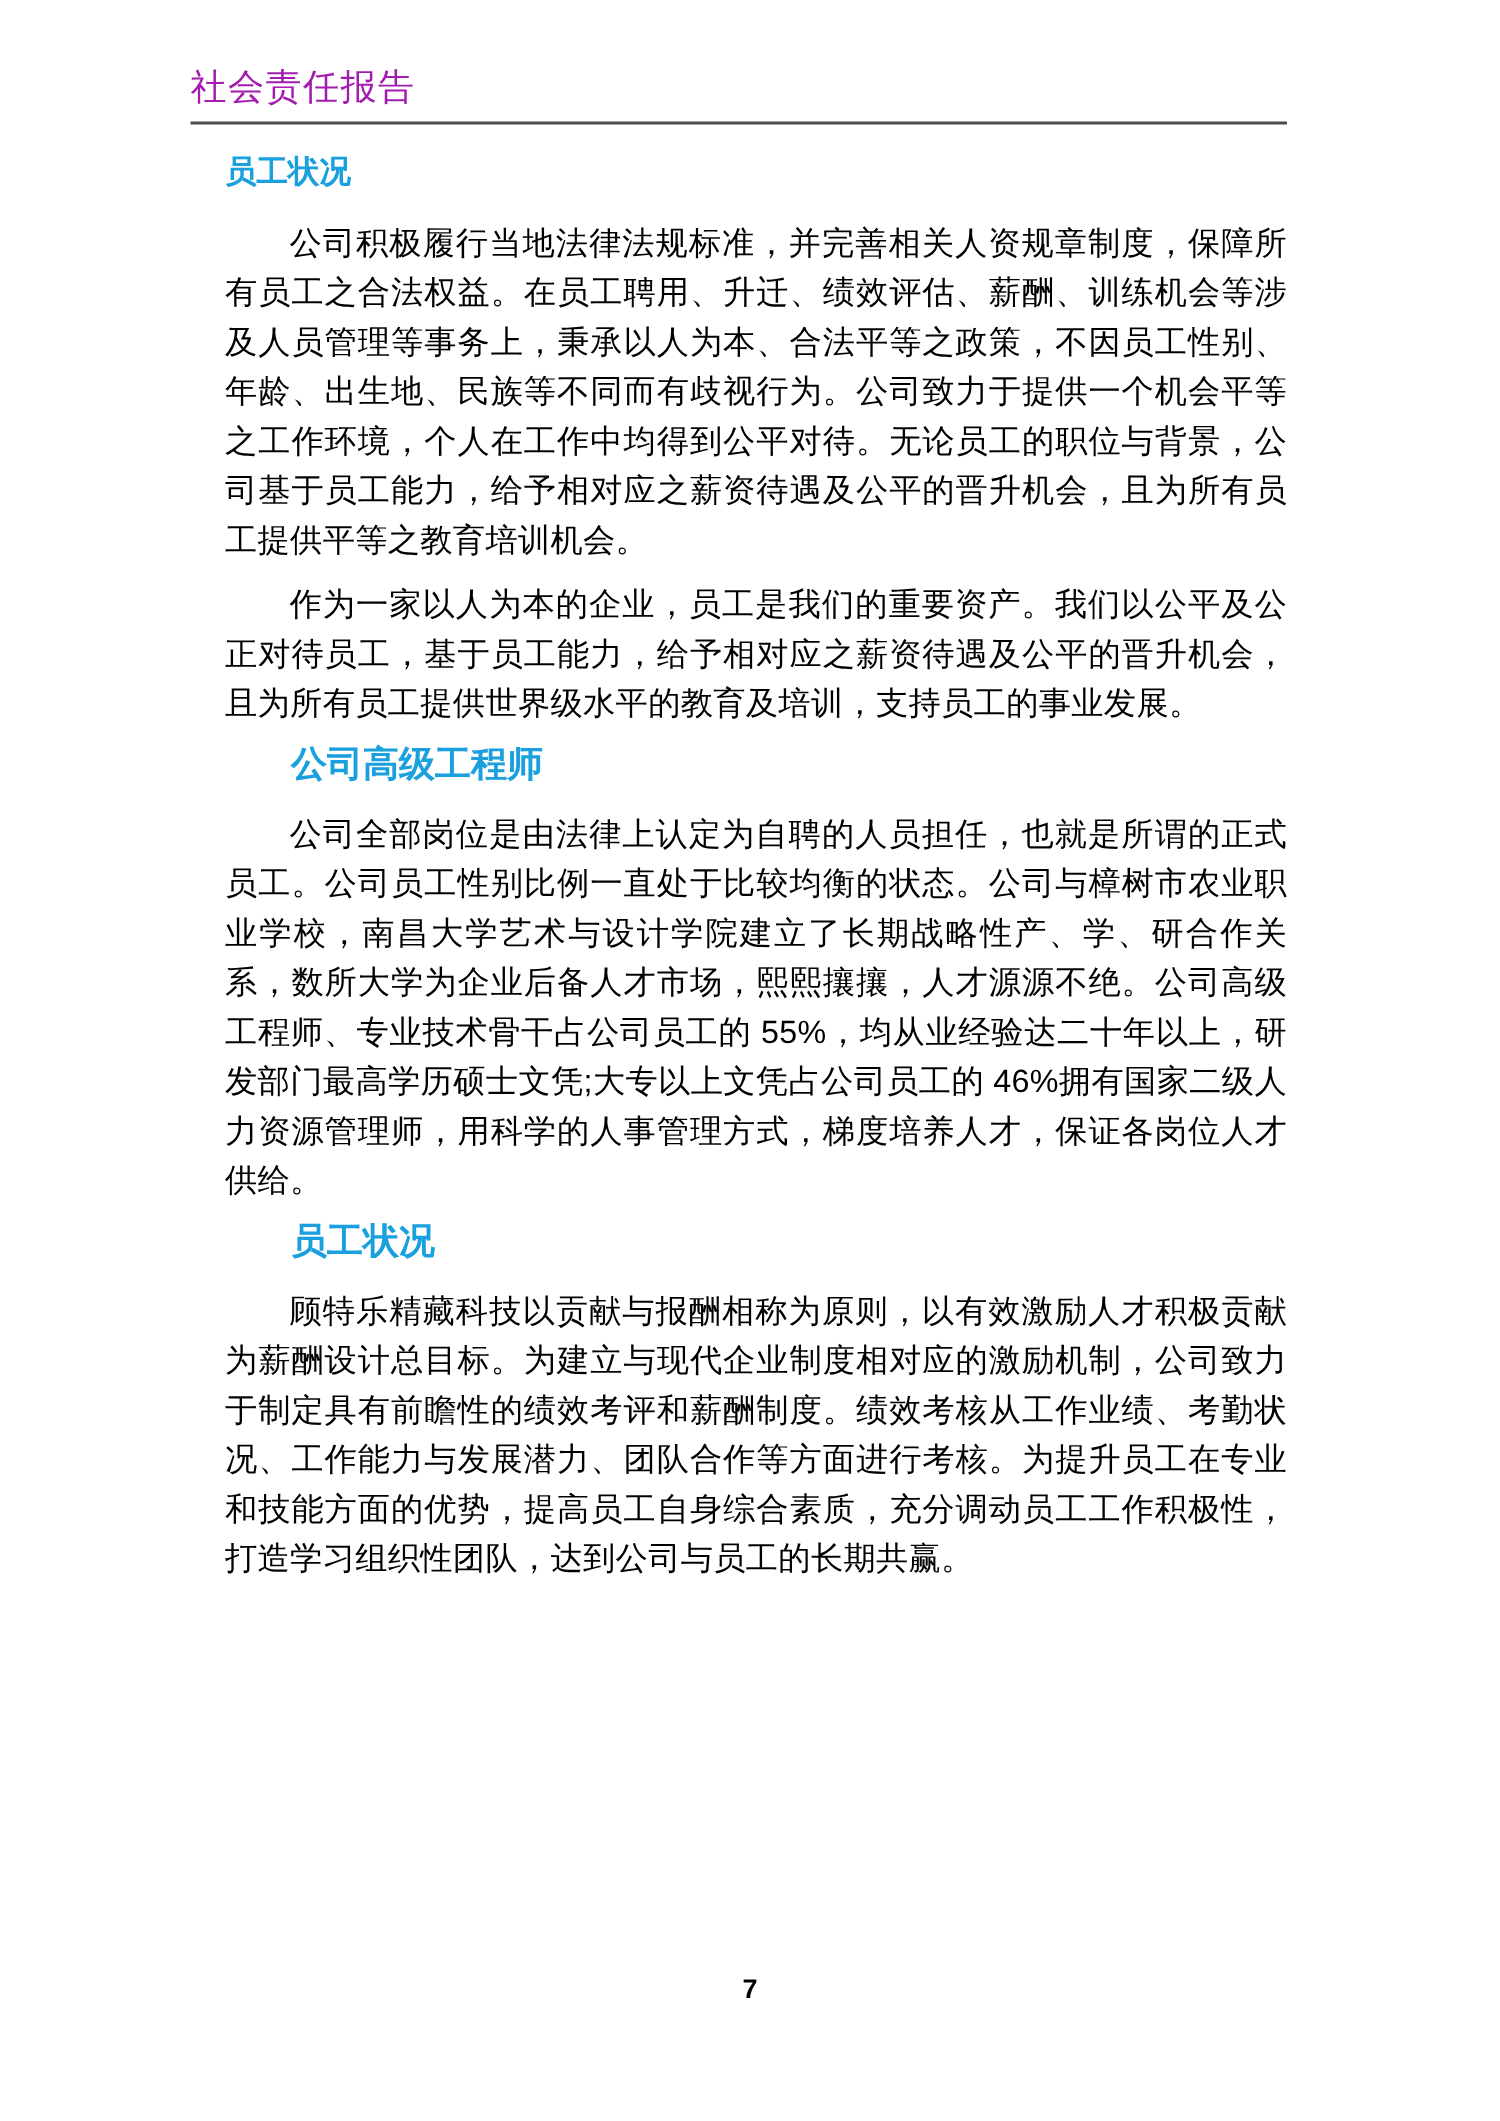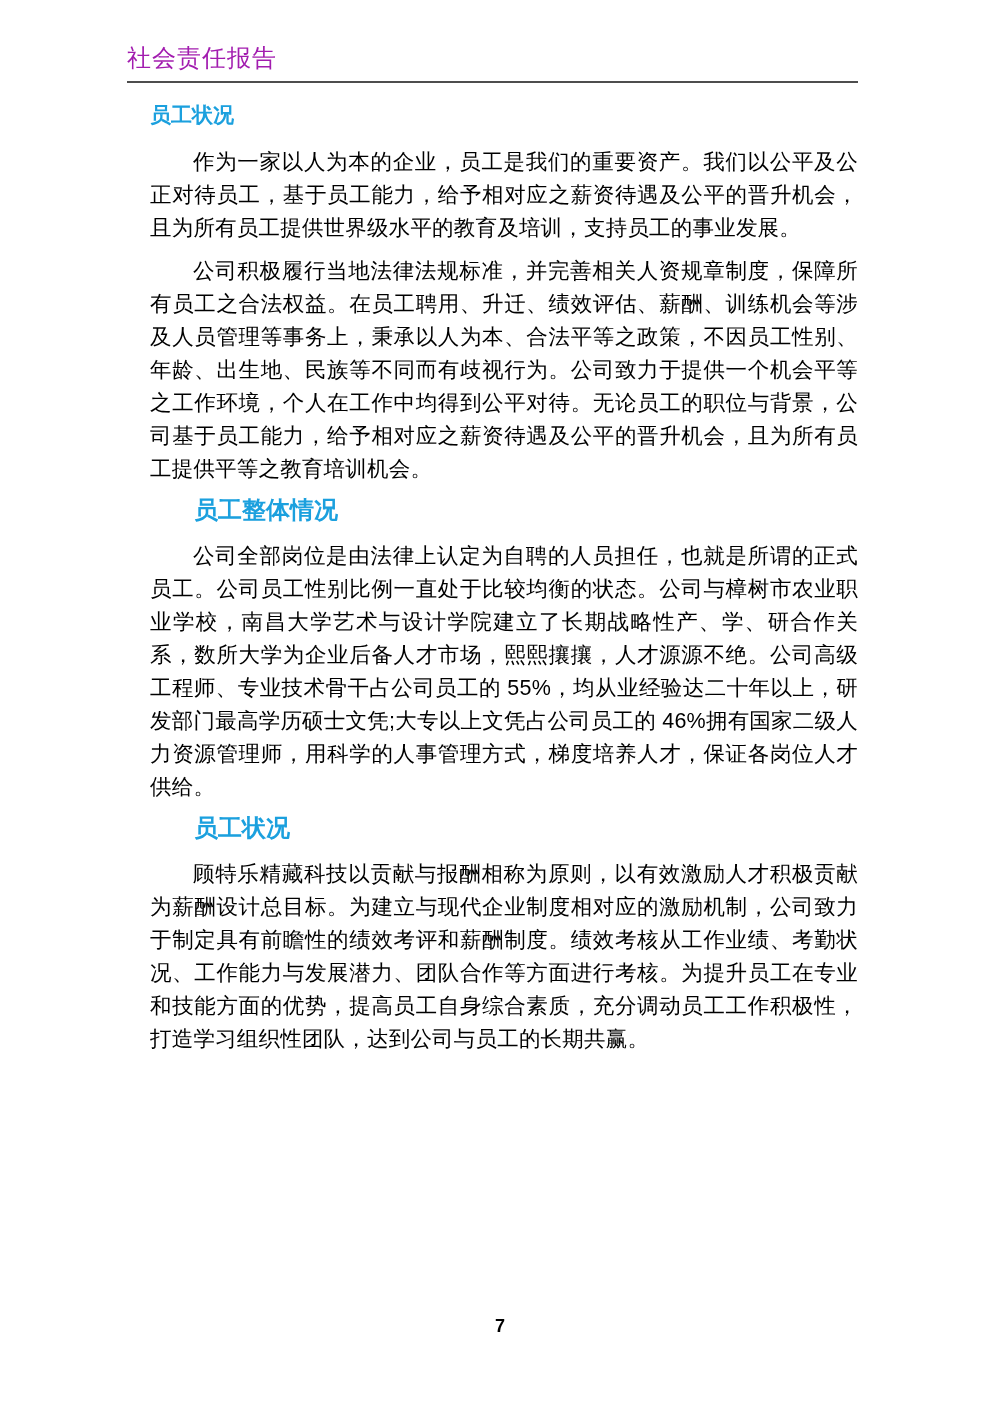--- a/index.html
+++ b/index.html
@@ -95,25 +95,25 @@
 <div class="page">
 
   <div class="header">
     <div class="doc-title">社会责任报告</div>
   </div>
 
   <div class="content">
 
     <h1 class="h1-title">员工状况</h1>
 
+    <p>公司积极履行当地法律法规标准，并完善相关人资规章制度，保障所有员工之合法权益。在员工聘用、升迁、绩效评估、薪酬、训练机会等涉及人员管理等事务上，秉承以人为本、合法平等之政策，不因员工性别、年龄、出生地、民族等不同而有歧视行为。公司致力于提供一个机会平等之工作环境，个人在工作中均得到公平对待。无论员工的职位与背景，公司基于员工能力，给予相对应之薪资待遇及公平的晋升机会，且为所有员工提供平等之教育培训机会。</p>
+
     <p>作为一家以人为本的企业，员工是我们的重要资产。我们以公平及公正对待员工，基于员工能力，给予相对应之薪资待遇及公平的晋升机会，且为所有员工提供世界级水平的教育及培训，支持员工的事业发展。</p>
 
-    <p>公司积极履行当地法律法规标准，并完善相关人资规章制度，保障所有员工之合法权益。在员工聘用、升迁、绩效评估、薪酬、训练机会等涉及人员管理等事务上，秉承以人为本、合法平等之政策，不因员工性别、年龄、出生地、民族等不同而有歧视行为。公司致力于提供一个机会平等之工作环境，个人在工作中均得到公平对待。无论员工的职位与背景，公司基于员工能力，给予相对应之薪资待遇及公平的晋升机会，且为所有员工提供平等之教育培训机会。</p>
-
-    <h2 class="h2-title">员工整体情况</h2>
+    <h2 class="h2-title">公司高级工程师</h2>
 
 
 
     <p>公司全部岗位是由法律上认定为自聘的人员担任，也就是所谓的正式员工。公司员工性别比例一直处于比较均衡的状态。公司与樟树市农业职业学校，南昌大学艺术与设计学院建立了长期战略性产、学、研合作关系，数所大学为企业后备人才市场，熙熙攘攘，人才源源不绝。公司高级工程师、专业技术骨干占公司员工的 55%，均从业经验达二十年以上，研发部门最高学历硕士文凭;大专以上文凭占公司员工的 46%拥有国家二级人力资源管理师，用科学的人事管理方式，梯度培养人才，保证各岗位人才供给。</p>
 
     <h2 class="h2-title">员工状况</h2>
 
     <p>顾特乐精藏科技以贡献与报酬相称为原则，以有效激励人才积极贡献为薪酬设计总目标。为建立与现代企业制度相对应的激励机制，公司致力于制定具有前瞻性的绩效考评和薪酬制度。绩效考核从工作业绩、考勤状况、工作能力与发展潜力、团队合作等方面进行考核。为提升员工在专业和技能方面的优势，提高员工自身综合素质，充分调动员工工作积极性，打造学习组织性团队，达到公司与员工的长期共赢。</p>
 
   </div>

